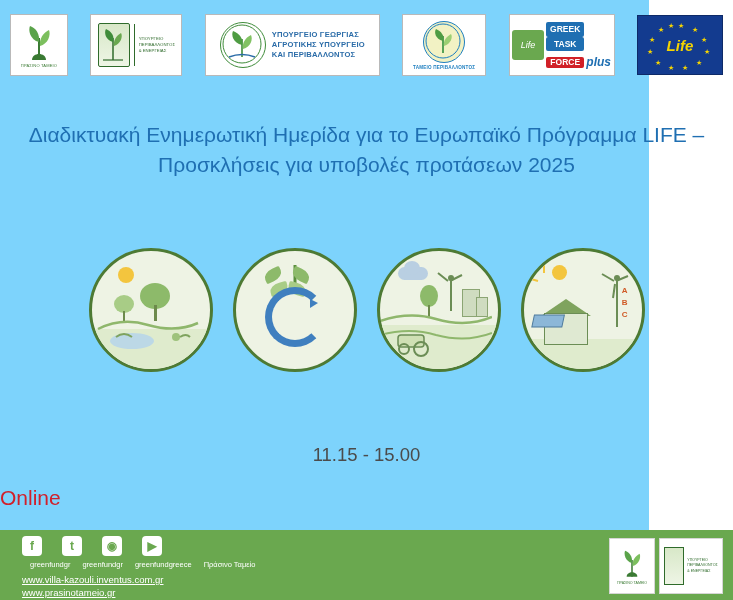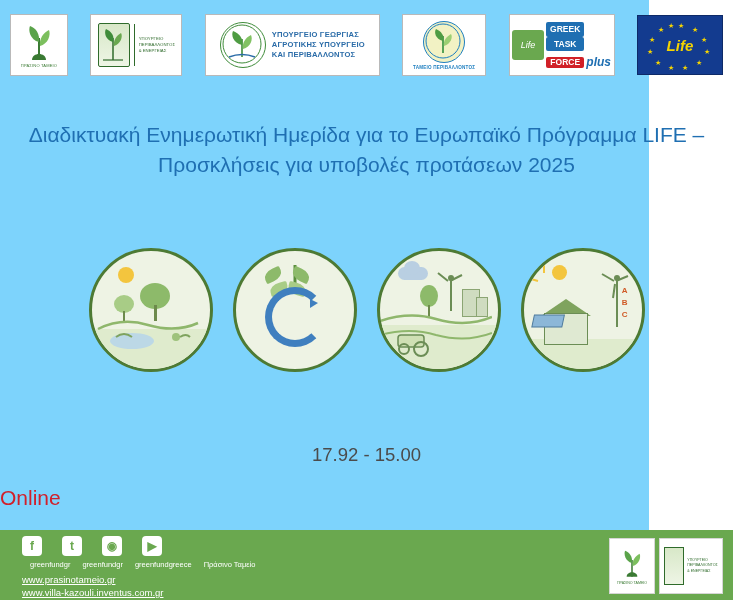--- a/index.html
+++ b/index.html
@@ -578,42 +578,42 @@
       <div class="abc" style="top:34px;">A<br>B<br>C</div>
       <svg style="position:absolute;left:0;top:0;" width="112" height="112" viewBox="0 0 112 112">
         <path d="M90 30 l-12 -7 M92 30 l12 -5 M91 33 l-2 14" stroke="#6b8d55" stroke-width="2"></path>
         <rect x="24" y="64" width="30" height="12" fill="#8cb7d8" stroke="#4d7a9c" stroke-width="1" transform="skewX(-12)"></rect>
         <path d="M20 22 l0 -8 M36 22 l2 -7 M14 30 l-7 -2" stroke="#f3c53e" stroke-width="2"></path>
       </svg>
     </div>
 
   </div>
 
-  <div class="time">17.92 - 15.00</div>
+  <div class="time">11.15 - 15.00</div>
   <div class="online">Online</div>
 
   <div class="footer">
 
     <div class="social-row">
       <div class="sicon">f</div>
       <div class="sicon">t</div>
       <div class="sicon">◉</div>
       <div class="sicon">▶</div>
     </div>
 
     <div class="handles">
       <span>greenfundgr</span>
       <span>greenfundgr</span>
       <span>greenfundgreece</span>
       <span>Πράσινο Ταμείο</span>
     </div>
 
     <div class="urls">
+      <div>www.villa-kazouli.inventus.com.gr</div>
       <div>www.prasinotameio.gr</div>
-      <div>www.villa-kazouli.inventus.com.gr</div>
     </div>
 
 
     <div class="foot-logo-gf">
       <svg width="26" height="32" viewBox="0 0 34 40">
         <path d="M17 38 L17 16" stroke="#3a7a33" stroke-width="2" fill="none"></path>
         <path d="M17 20 C8 18 6 8 8 4 C14 6 18 12 17 20 Z" fill="#5aa34a"></path>
         <path d="M18 24 C26 22 29 13 27 8 C21 11 17 17 18 24 Z" fill="#7cbf5e"></path>
         <path d="M10 38 C10 30 24 30 24 38 Z" fill="#3a7a33"></path>
       </svg>

